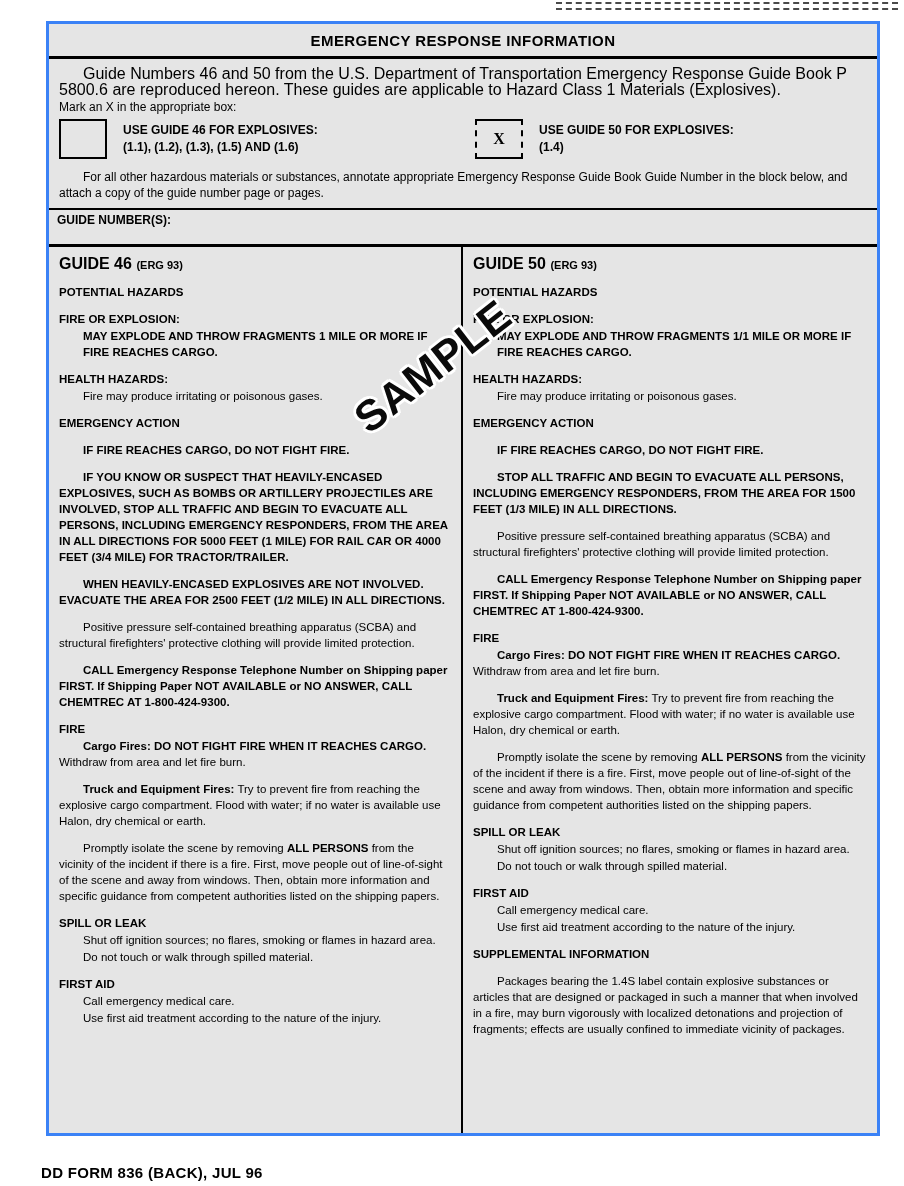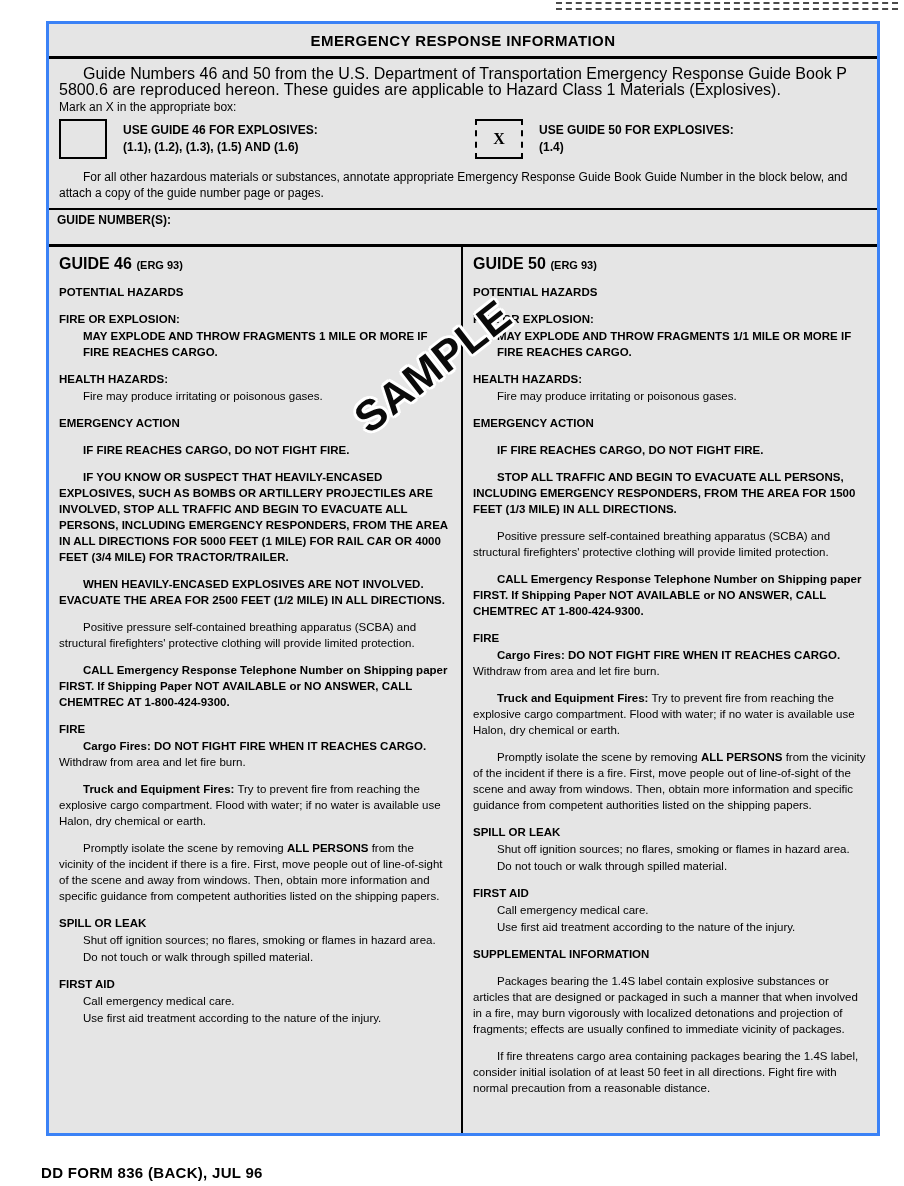--- a/index.html
+++ b/index.html
@@ -165,21 +165,20 @@
             <div class="blk p gap"><span class="b">Truck and Equipment Fires:</span><span class="r"> Try to prevent fire from reaching the explosive cargo compartment.  Flood with water; if no water is available use Halon, dry chemical or earth.</span></div>
             <div class="blk p gap"><span class="r">Promptly isolate the scene by removing </span><span class="b">ALL PERSONS</span><span class="r"> from the vicinity of the incident if there is a fire.  First, move people out of line-of-sight of the scene and away from windows.  Then, obtain more information and specific guidance from competent authorities listed on the shipping papers.</span></div>
             <div class="blk h gap"><span class="b">SPILL OR LEAK</span></div>
             <div class="blk p"><span class="r">Shut off ignition sources; no flares, smoking or flames in hazard area.</span></div>
             <div class="blk ind"><span class="r">Do not touch or walk through spilled material.</span></div>
             <div class="blk h gap"><span class="b">FIRST AID</span></div>
             <div class="blk ind"><span class="r">Call emergency medical care.</span></div>
             <div class="blk ind"><span class="r">Use first aid treatment according to the nature of the injury.</span></div>
             <div class="blk h gap"><span class="b">SUPPLEMENTAL INFORMATION</span></div>
             <div class="blk p gap"><span class="r">Packages bearing the 1.4S label contain explosive substances or articles that are designed or packaged in such a manner that when involved in a fire, may burn vigorously with localized detonations and projection of fragments; effects are usually confined to immediate vicinity of packages.</span></div>
-            <div class="blk p gap"><span class="r">If fire threatens cargo area containing packages bearing the 1.4S label, consider initial isolation of at least 50 feet in all directions. Fight fire with normal precaution from a reasonable distance.</span></div>
           </div>
       </div>
     </div>
   </div>
 
   <div class="watermark">SAMPLE</div>
 
   <div class="footer">DD FORM 836 (BACK), JUL 96</div>
 </div>
 

